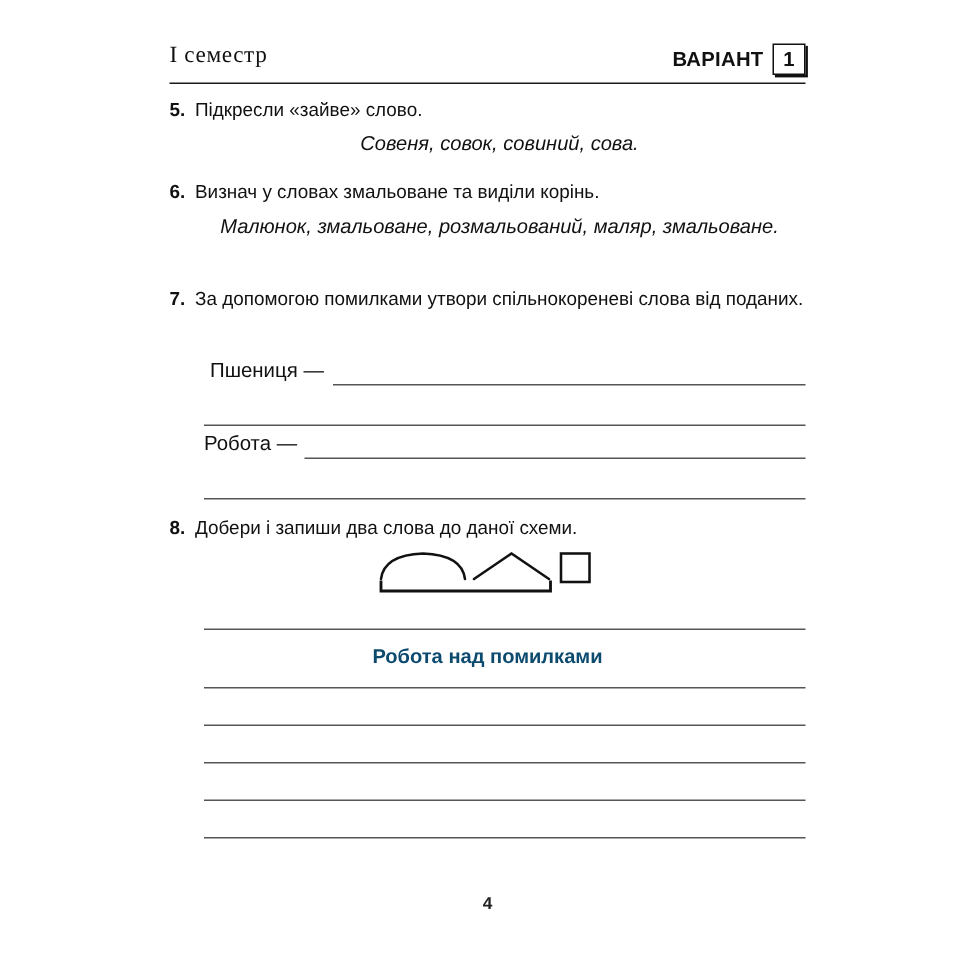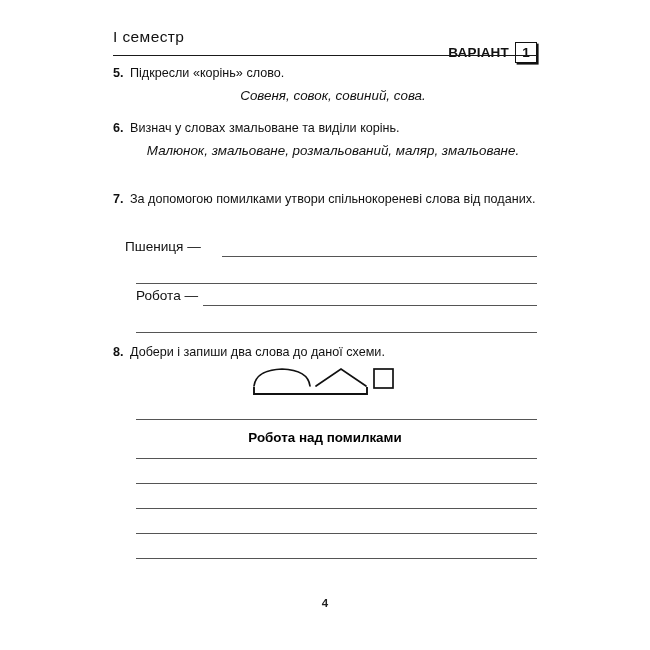--- a/index.html
+++ b/index.html
@@ -29,30 +29,30 @@
     position: absolute;
     left: 113px;
     top: 28px;
     width: 424px;
     height: 26px;
   }
   .header-left {
     position: absolute;
     left: 0;
     top: 0;
-    font-family: Liberation Sans, sans-serif;
+    font-family: Liberation Serif, serif;
     font-size: 15.5px;
     letter-spacing: .4px;
     color: #111;
     white-space: nowrap;
   }
   .header-right {
     position: absolute;
     right: 0;
-    top: 14px;
+    top: 1px;
     display: flex;
     align-items: center;
     gap: 6px;
   }
   .variant-label {
     font-size: 13.5px;
     font-weight: bold;
     letter-spacing: .2px;
     color: #111;
   }
@@ -137,21 +137,21 @@
 
   
   .errors-title {
     position: absolute;
     left: 113px;
     top: 430px;
     width: 424px;
     text-align: center;
     font-size: 13.4px;
     font-weight: bold;
-    color: #000000;
+    color: #0c4a6e;
   }
 
   .page-number {
     position: absolute;
     left: 0;
     top: 597px;
     width: 650px;
     text-align: center;
     font-size: 11.5px;
     font-weight: bold;
@@ -168,41 +168,41 @@
     <div class="header-right">
       <span class="variant-label">ВАРІАНТ</span>
       <span class="variant-box">1</span>
     </div>
   </div>
   <div class="header-rule"></div>
 
   <div class="task" style="top:65px;">
     <div class="task-line">
       <span class="task-num">5.</span>
-      <span class="task-text">Підкресли «корінь» слово.</span>
+      <span class="task-text">Підкресли «зайве» слово.</span>
     </div>
     <div class="word-list">Совеня, совок, совиний, сова.</div>
   </div>
 
   <div class="task" style="top:120px;">
     <div class="task-line">
       <span class="task-num">6.</span>
       <span class="task-text">Визнач у словах змальоване та виділи корінь.</span>
     </div>
     <div class="word-list">Малюнок, змальоване, розмальований, маляр, змальоване.</div>
   </div>
 
   <div class="task" style="top:191px;">
     <div class="task-line">
       <span class="task-num">7.</span>
       <span class="task-text">За допомогою помилками утвори спільнокореневі слова від поданих.</span>
     </div>
   </div>
 
-  <div class="fill-label" style="left:125px; top:239px;">Пшениця —</div>
+  <div class="fill-label" style="left:140px; top:239px;">Пшениця —</div>
   <div class="rule" style="left:222px; top:256px; width:315px;"></div>
   <div class="rule" style="left:136px; top:283px; width:401px;"></div>
 
   <div class="fill-label" style="left:136px; top:288px;">Робота —</div>
   <div class="rule" style="left:203px; top:305px; width:334px;"></div>
   <div class="rule" style="left:136px; top:332px; width:401px;"></div>
 
   <div class="task" style="top:344px;">
     <div class="task-line">
       <span class="task-num">8.</span>

